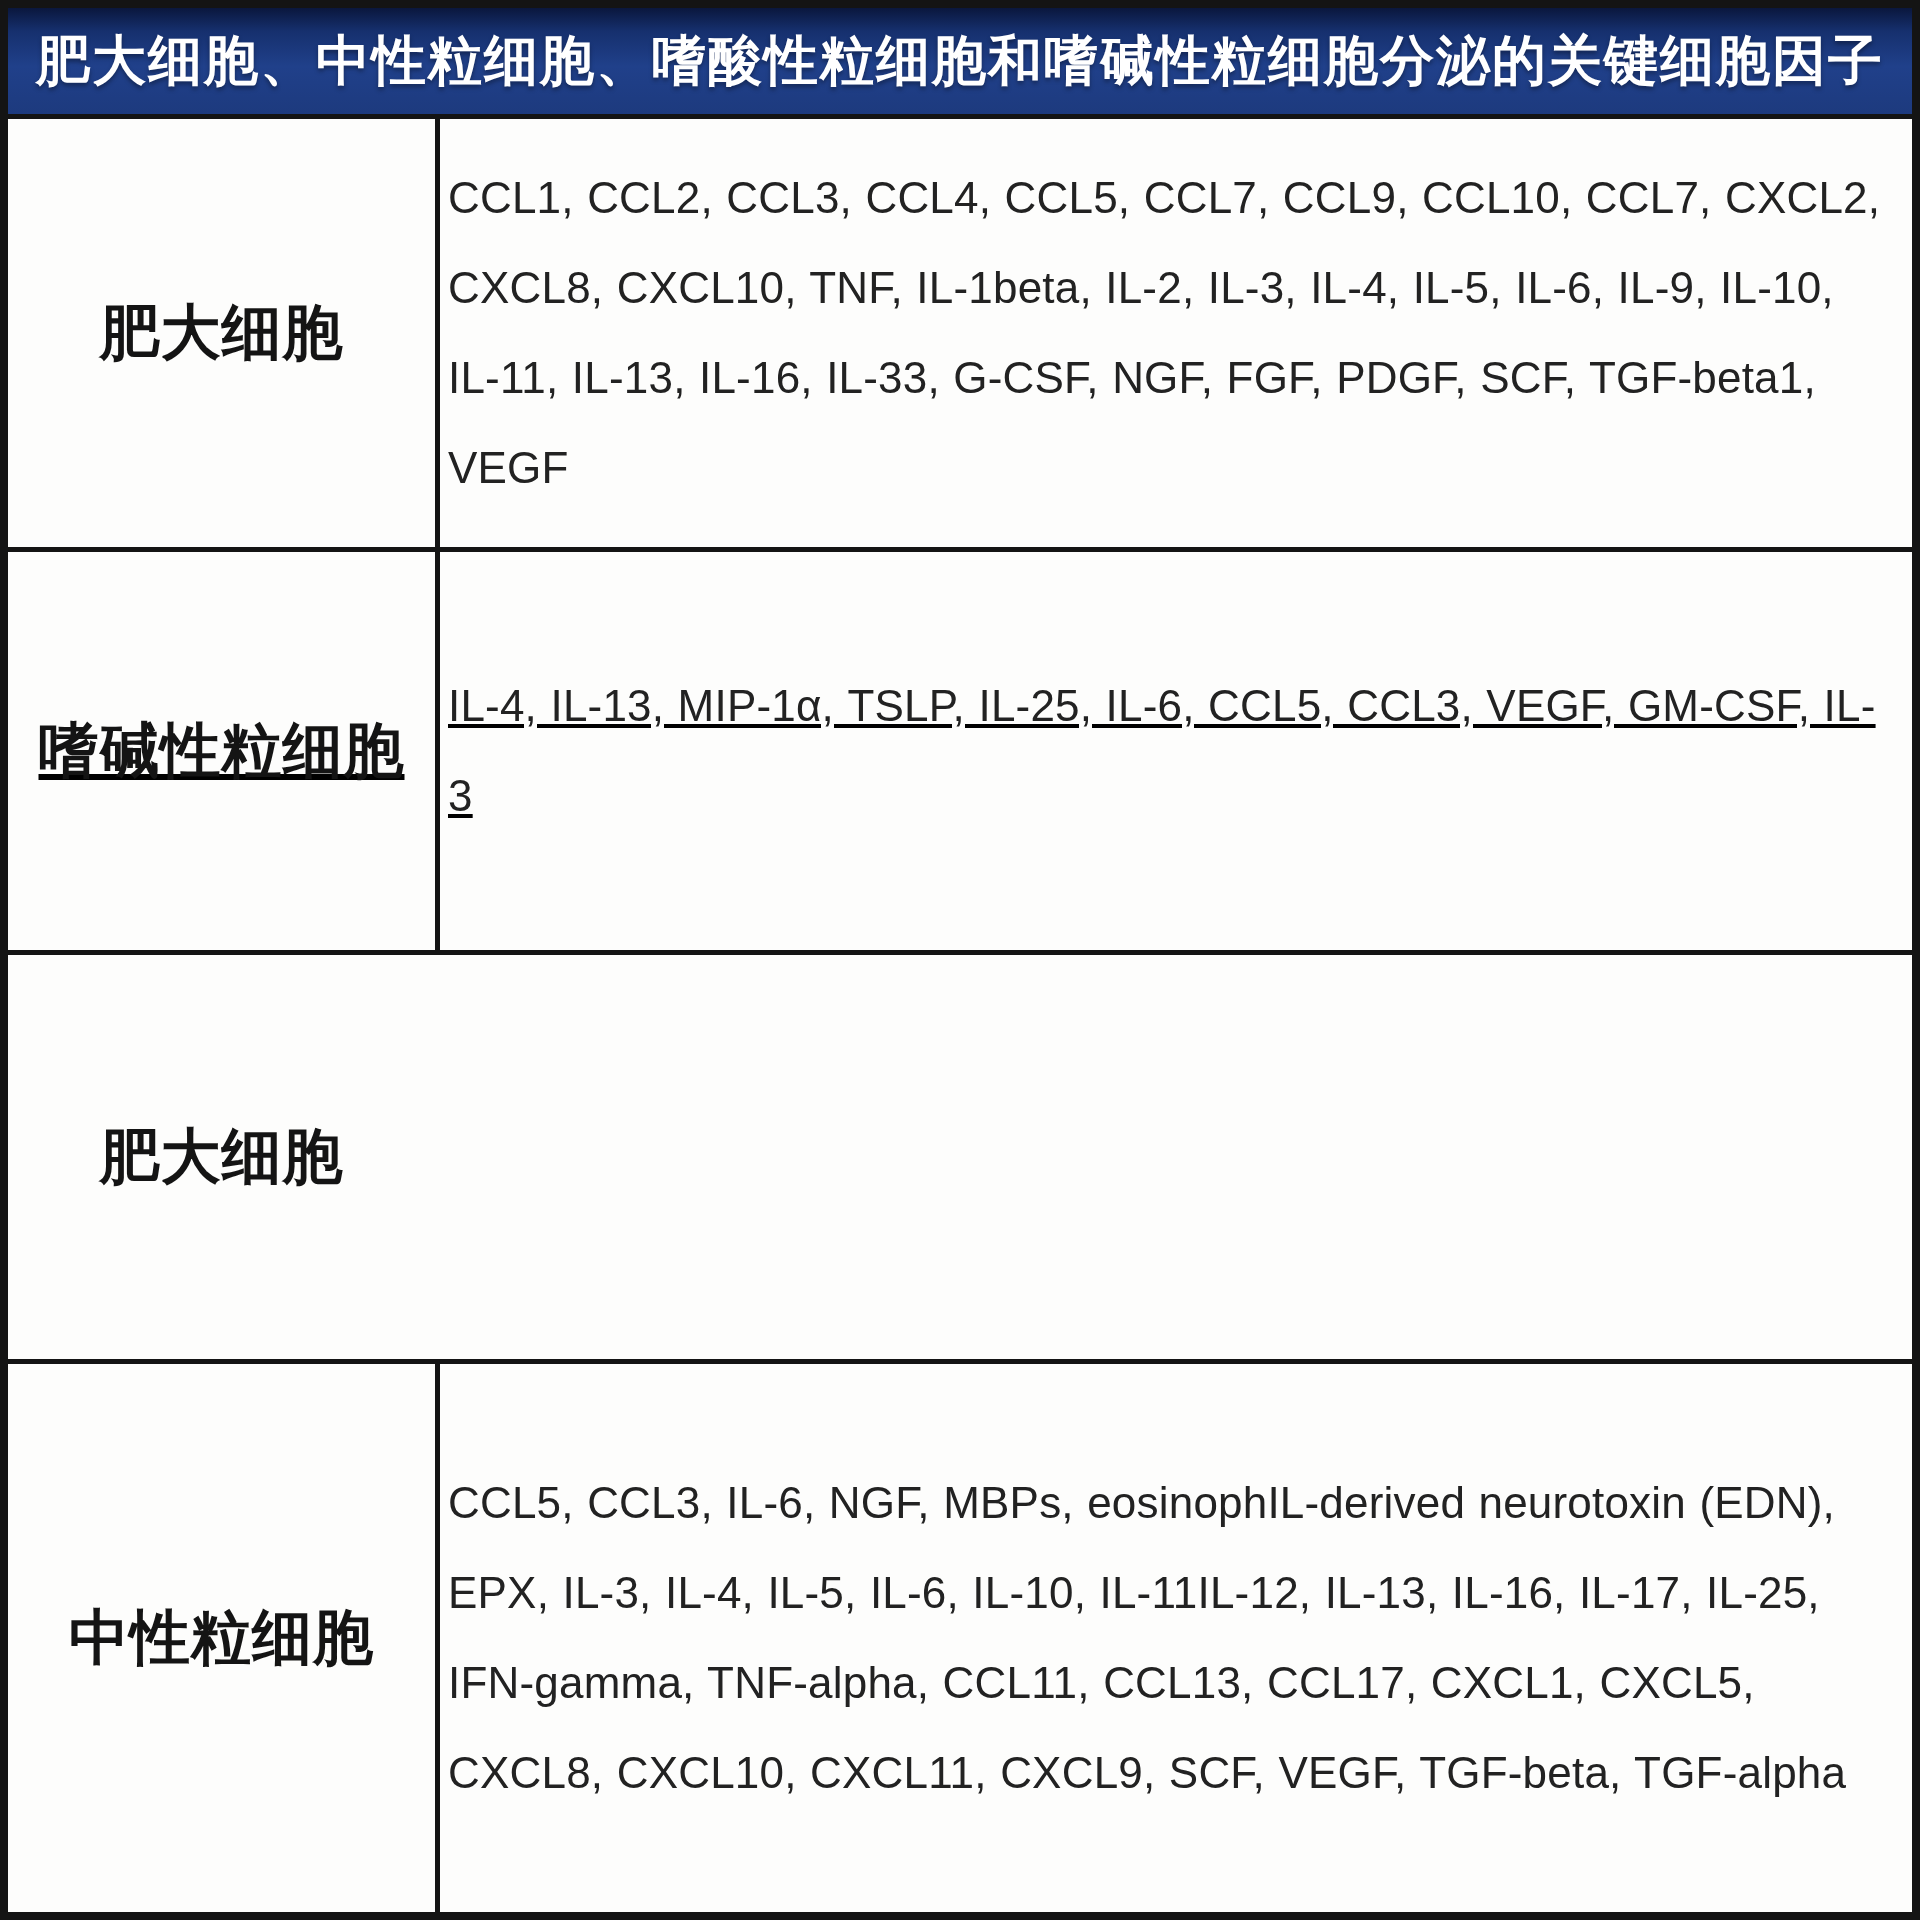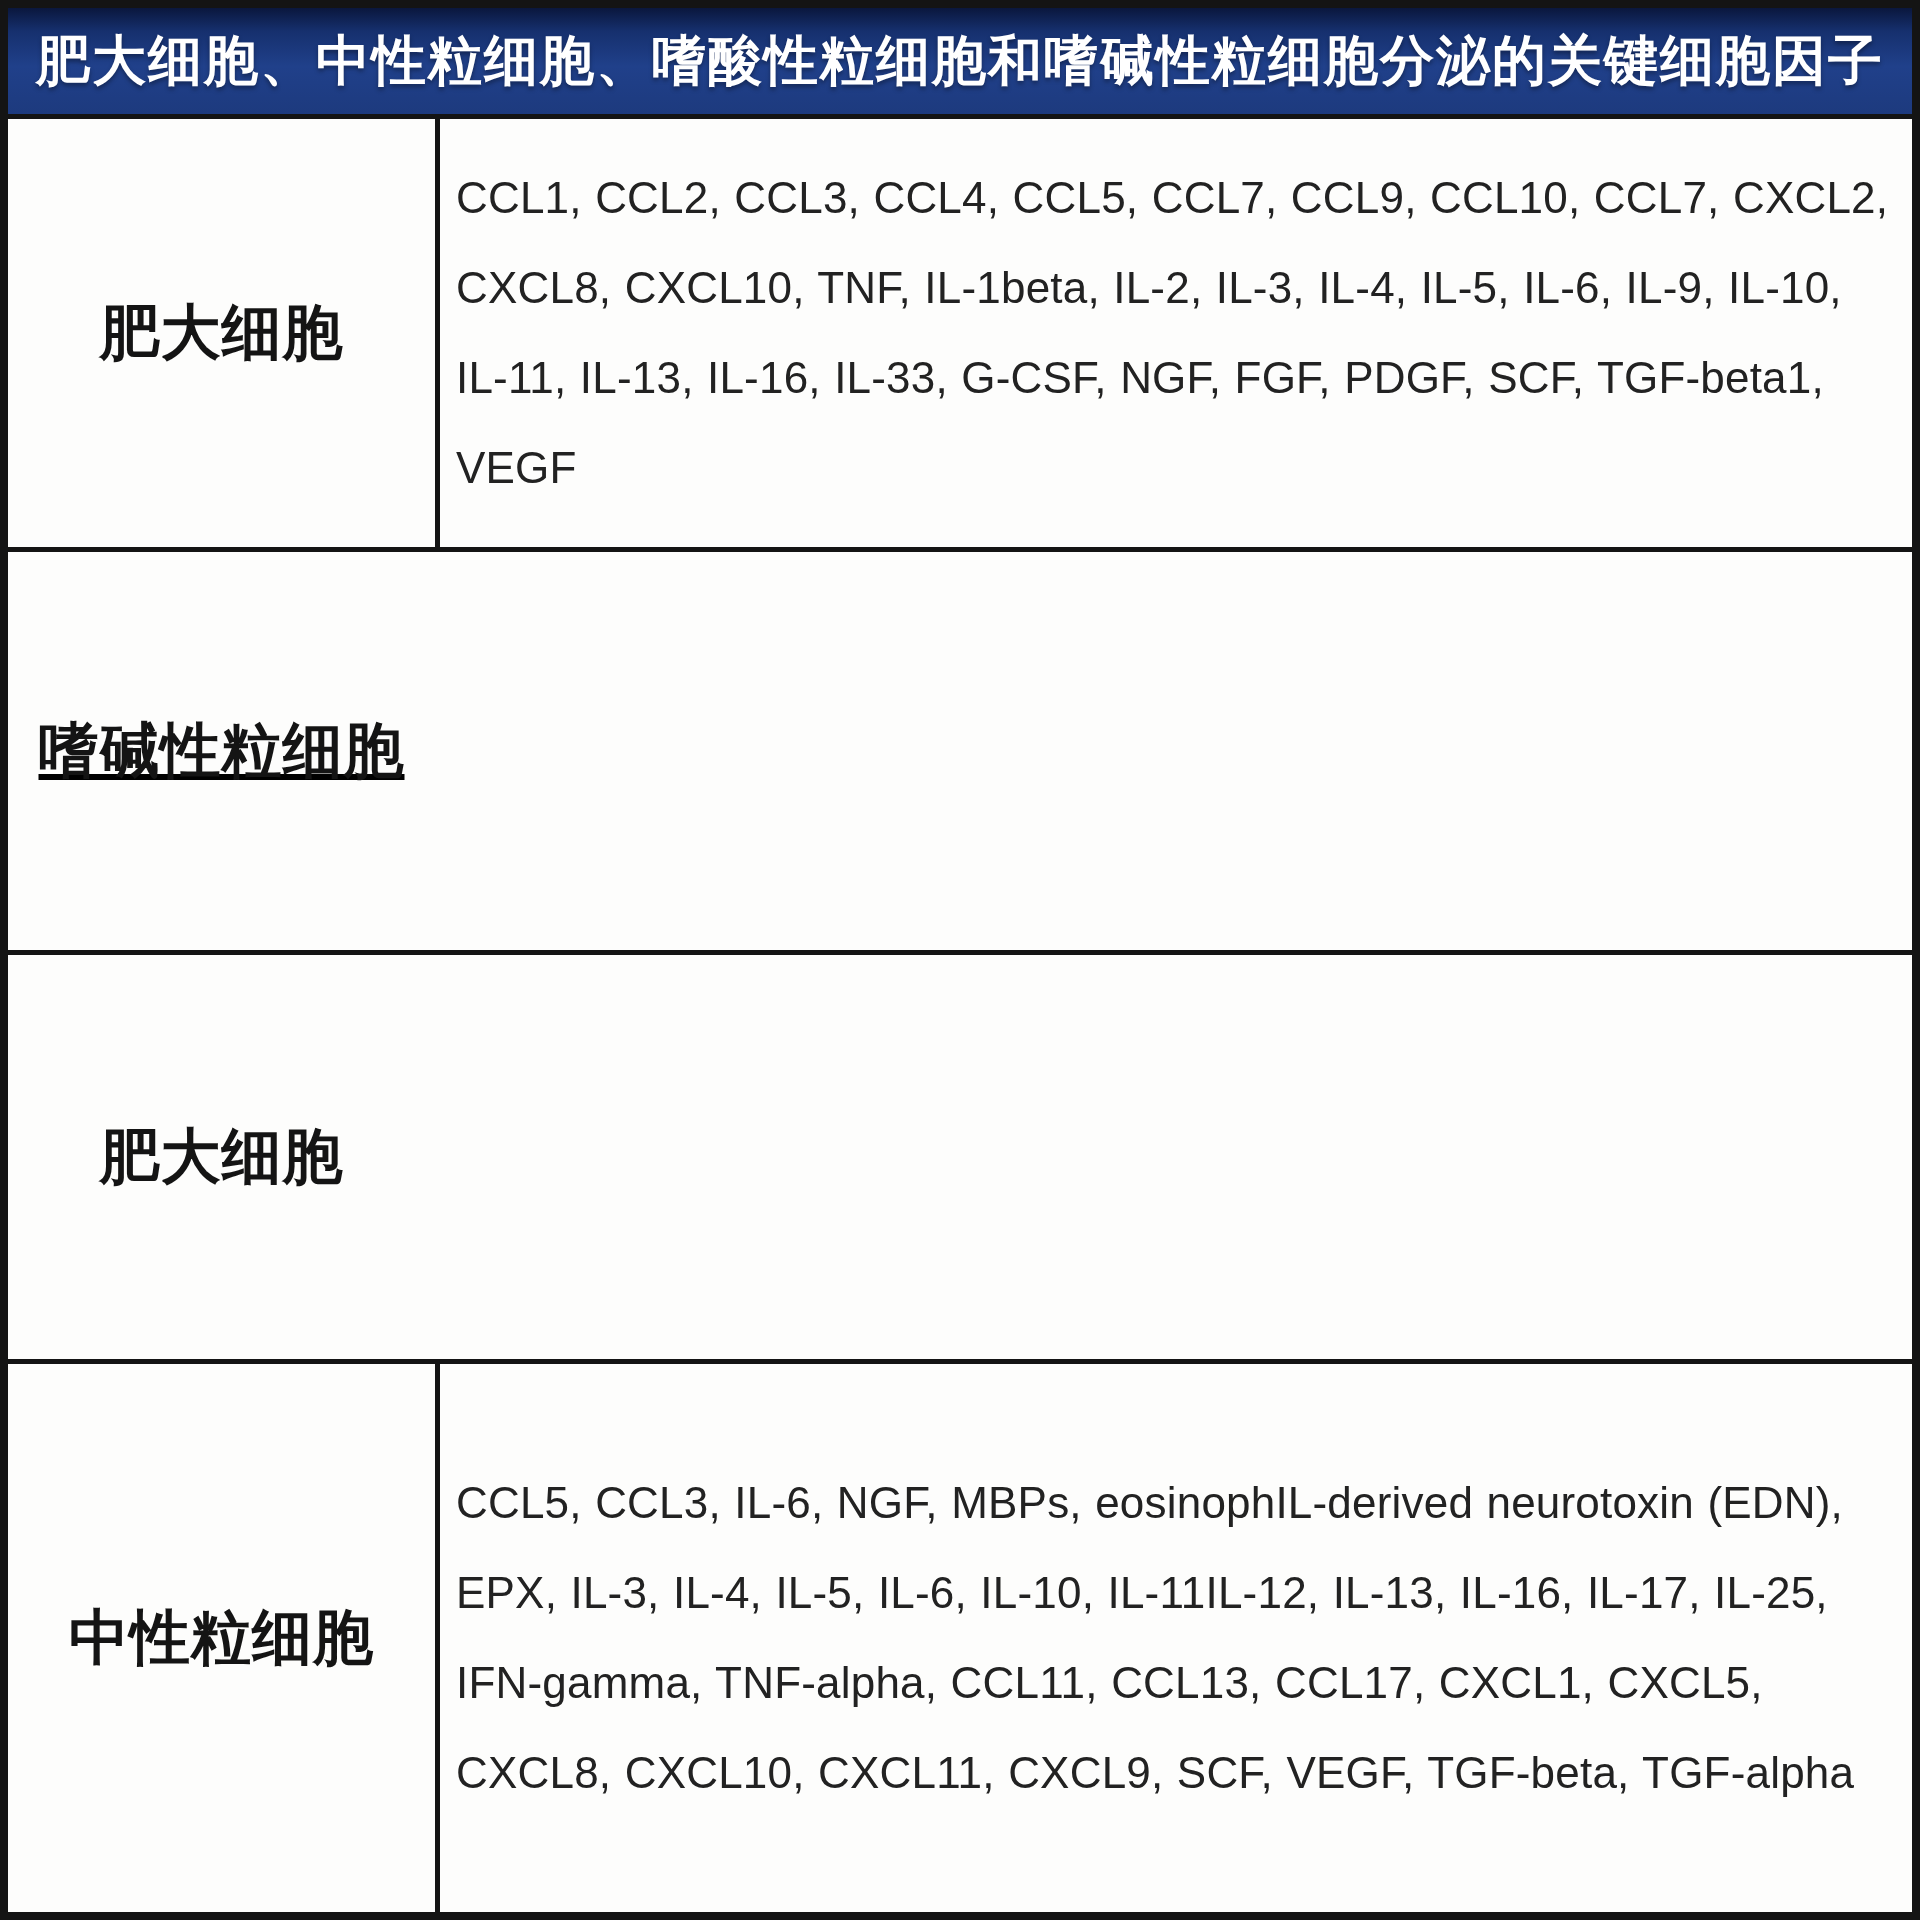--- a/index.html
+++ b/index.html
@@ -48,21 +48,21 @@
     font-size: 60px;
     font-weight: bold;
     color: #141414;
     letter-spacing: 1px;
   }
   .content-cell {
     flex: 1 1 auto;
     border-left: 5px solid #141414;
     display: flex;
     align-items: center;
-    padding: 14px 18px 14px 16px;
+    padding: 14px 18px 14px 8px;
     font-size: 44px;
     line-height: 90px;
     color: #222222;
     letter-spacing: 0.2px;
     word-spacing: 1px;
   }
 </style>
 </head>
 <body>
 
@@ -72,20 +72,23 @@
 
   <div class="row row-1">
     <div class="label-cell">肥大细胞</div>
     <div class="content-cell">
       <span>CCL1, CCL2, CCL3, CCL4, CCL5, CCL7, CCL9, CCL10, CCL7, CXCL2, CXCL8, CXCL10, TNF, IL-1beta, IL-2, IL-3, IL-4, IL-5, IL-6, IL-9, IL-10, IL-11, IL-13, IL-16, IL-33, G-CSF, NGF, FGF, PDGF, SCF, TGF-beta1, VEGF</span>
     </div>
   </div>
 
   <div class="row row-2">
     <div class="label-cell">嗜碱性粒细胞</div>
+    <div class="content-cell">
+      <span>IL-4, IL-13, MIP-1α, TSLP, IL-25, IL-6, CCL5, CCL3, VEGF, GM-CSF, IL-3</span>
+    </div>
   </div>
 
   <div class="row row-3">
     <div class="label-cell">肥大细胞</div>
   </div>
 
   <div class="row row-4">
     <div class="label-cell">中性粒细胞</div>
     <div class="content-cell">
       <span>CCL5, CCL3, IL-6, NGF, MBPs, eosinophIL-derived neurotoxin (EDN), EPX, IL-3, IL-4, IL-5, IL-6, IL-10, IL-11IL-12, IL-13, IL-16, IL-17, IL-25, IFN-gamma, TNF-alpha, CCL11, CCL13, CCL17, CXCL1, CXCL5, CXCL8, CXCL10, CXCL11, CXCL9, SCF, VEGF, TGF-beta, TGF-alpha</span>

